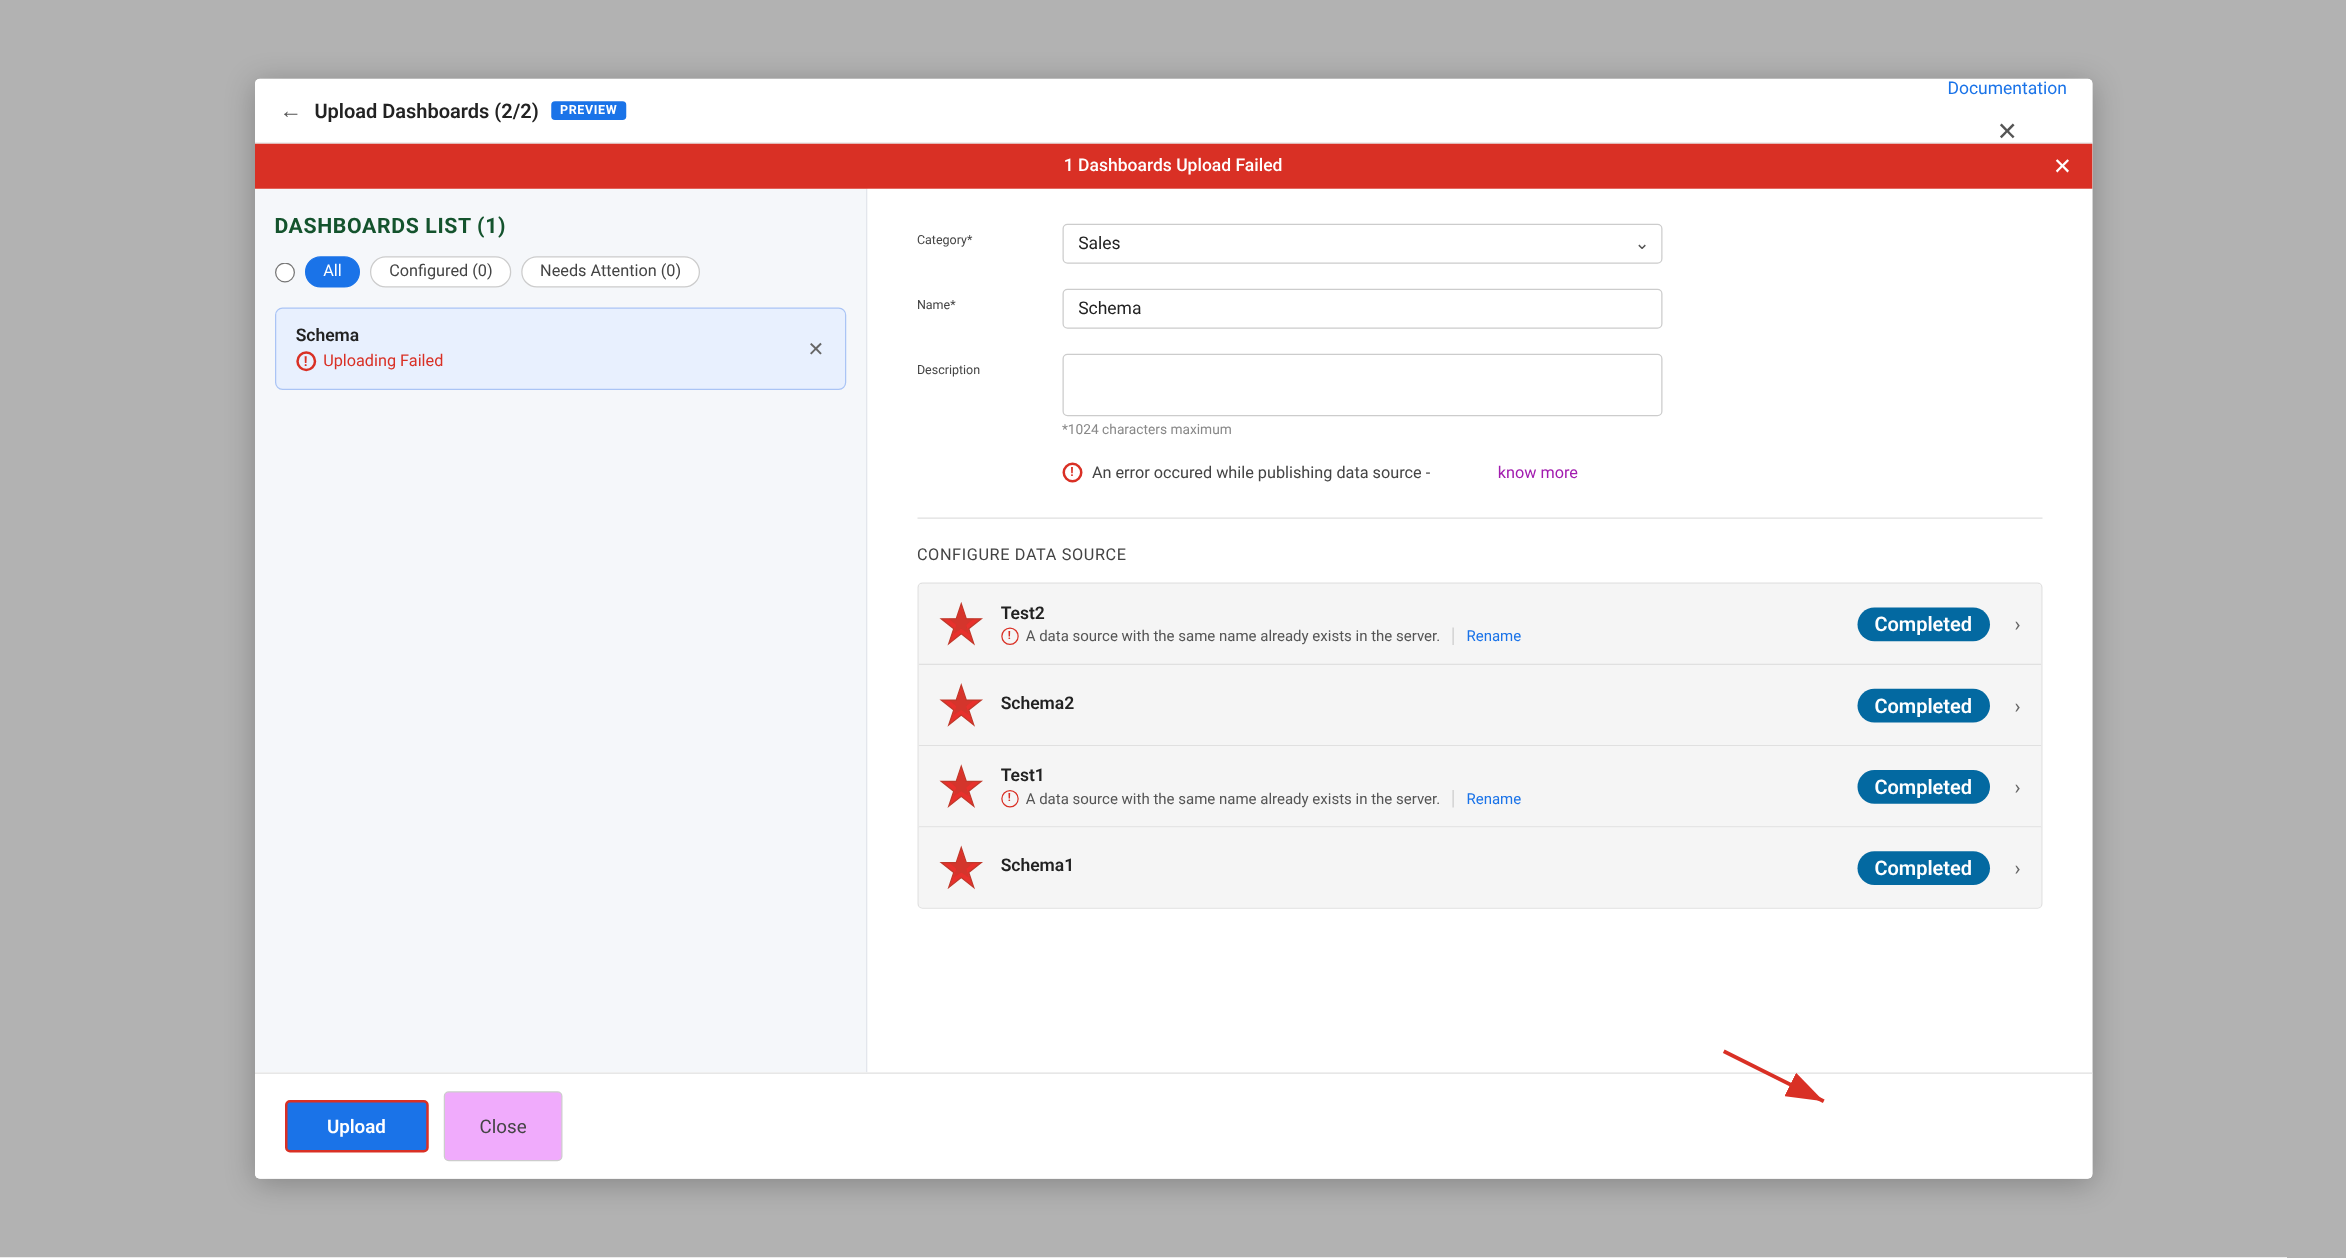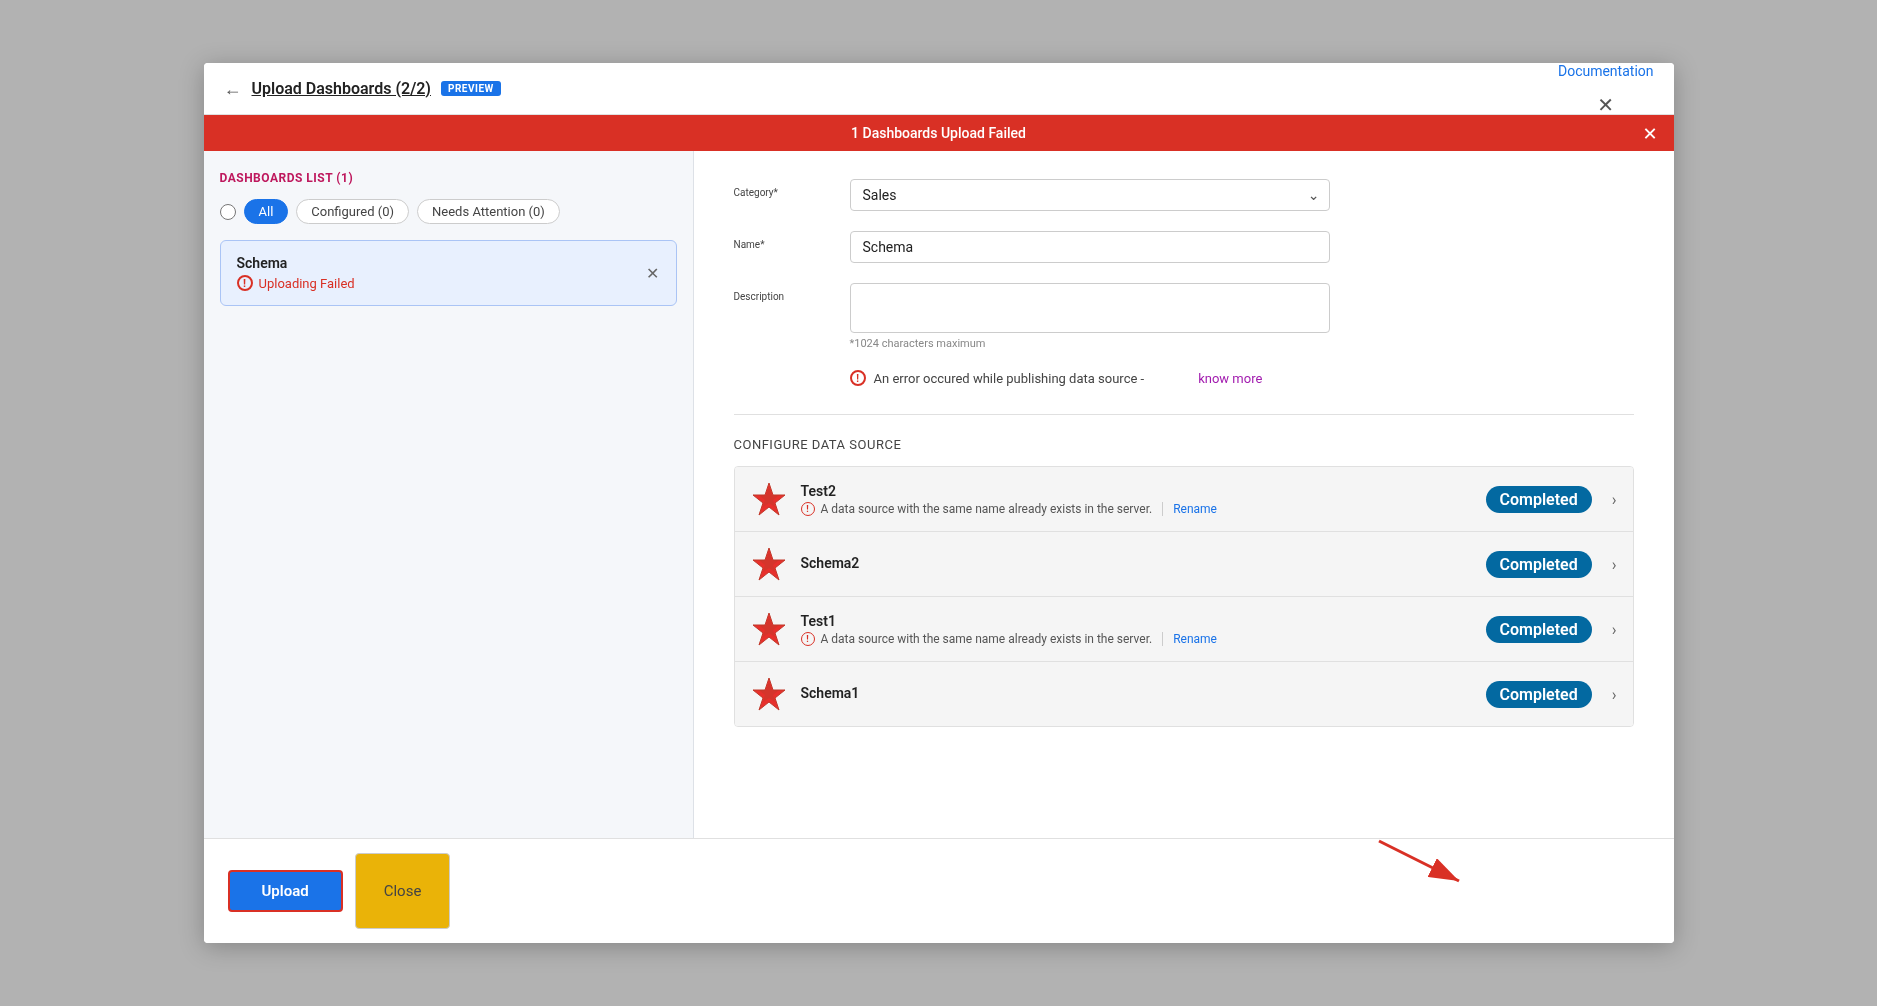--- a/index.html
+++ b/index.html
@@ -50,21 +50,20 @@
       font-size: 18px;
       color: #555;
       display: flex;
       align-items: center;
     }
 
     .modal-title {
       font-size: 16px;
       font-weight: 600;
       color: #222;
-      text-decoration: underline;
     }
 
     .preview-badge {
       background: #1a73e8;
       color: #fff;
       font-size: 10px;
       font-weight: 700;
       padding: 2px 7px;
       border-radius: 3px;
       letter-spacing: 0.5px;
@@ -127,23 +126,23 @@
     .sidebar {
       width: 490px;
       background: #f5f7fa;
       border-right: 1px solid #dde1e7;
       padding: 20px 16px;
       flex-shrink: 0;
       overflow-y: auto;
     }
 
     .sidebar-title {
-      font-size: 12px;
+      font-size: 17px;
       font-weight: 700;
-      color: #be185d;
+      color: #14532d;
       letter-spacing: 0.5px;
       margin-bottom: 14px;
     }
 
     .filter-tabs {
       display: flex;
       align-items: center;
       gap: 8px;
       margin-bottom: 16px;
     }
@@ -480,25 +479,25 @@
       color: #fff;
       border: 2px solid #d93025;
       border-radius: 4px;
       padding: 10px 32px;
       font-size: 15px;
       font-weight: 600;
       cursor: pointer;
     }
 
     .close-footer-btn {
-      background: #eab308;
+      background: #f0abfc;
       color: #444;
       border: 1px solid #ccc;
       border-radius: 4px;
-      padding: 28px 28px;
+      padding: 18px 28px;
       font-size: 15px;
       cursor: pointer;
     }
 
     
     .sidebar::-webkit-scrollbar,
     .main-content::-webkit-scrollbar {
       width: 8px;
     }
     .main-content::-webkit-scrollbar-thumb {

